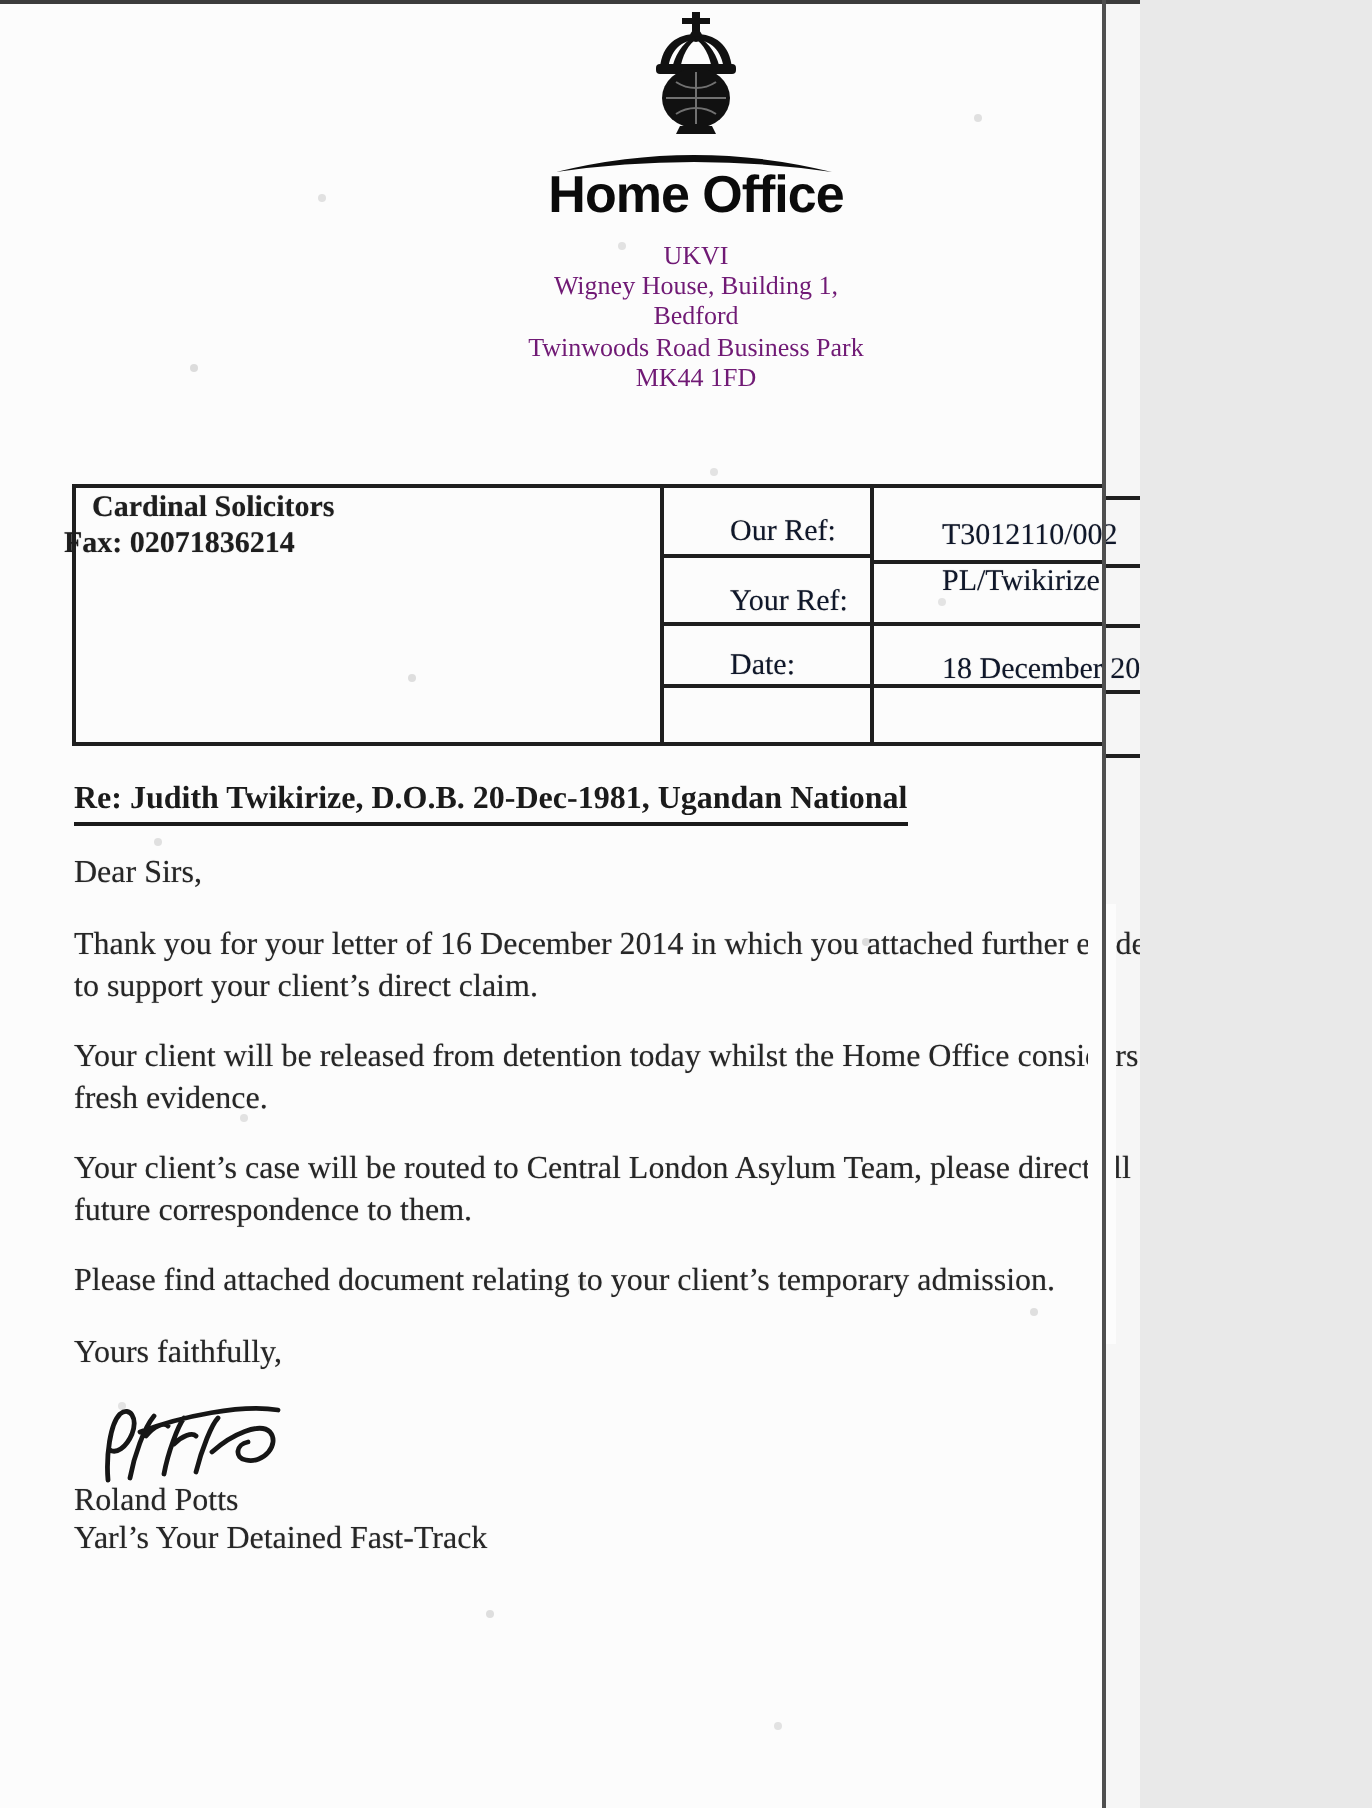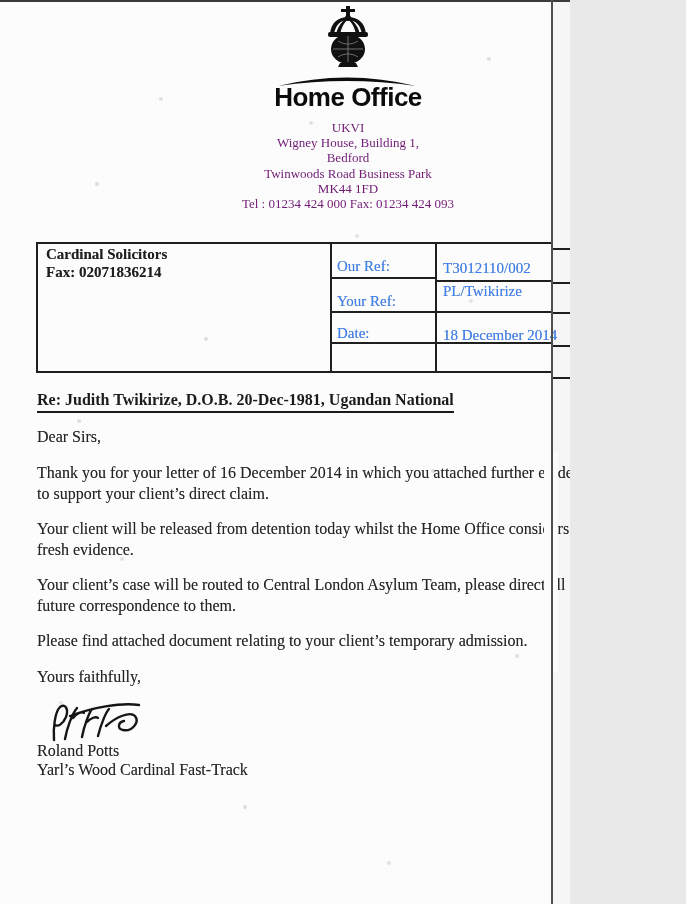--- a/index.html
+++ b/index.html
@@ -22,21 +22,21 @@
   .crest{left:320px;top:6px;}
   .swoosh{left:277px;top:68px;}
   .logo-text{left:130px;top:82px;width:436px;text-align:center;
     font-family:"Liberation Sans","DejaVu Sans",sans-serif;font-weight:bold;
     font-size:26px;letter-spacing:-0.5px;color:#0b0b0b;}
   .address{left:130px;top:120px;width:436px;text-align:center;font-size:13px;line-height:15.2px;color:#701a75;}
   
   .ln{background:#1f1f1f;}
   .txt{white-space:nowrap;}
   .cardinal{font-size:15px;font-weight:bold;color:#1e1e1e;}
-  .ref-label,.ref-value{font-size:15px;color:#3b82f6;}
+  .ref-label,.ref-value{font-size:15px;color:#0f172a;margin-left:28px;}
   
   .subject{left:37px;top:391px;font-size:16px;font-weight:bold;color:#1b1b1b;
     border-bottom:2px solid #1b1b1b;padding-bottom:2px;white-space:nowrap;font-family:Liberation Serif, serif;}
   .salutation{left:37px;top:428px;font-size:16px;text-align:center;}
   .body-text{left:37px;top:462px;font-size:16px;}
   .para{margin-bottom:14px;}
   .line{line-height:21px;white-space:nowrap;}
   .closing{left:37px;top:668px;font-size:16px;}
   .sig{left:46px;top:696px;}
   .signer-name{left:37px;top:742px;font-size:16px;}
@@ -74,21 +74,20 @@
   <svg class="abs swoosh" width="140" height="20" viewBox="0 0 140 20">
     <path d="M1,18 Q70,1 139,18 Q70,8 1,18 Z" fill="#0d0d0d"></path>
   </svg>
   <div class="abs logo-text">Home Office</div>
   <div class="abs address" id="address-lines">
       <div>UKVI</div>
       <div>Wigney House, Building 1,</div>
       <div>Bedford</div>
       <div>Twinwoods Road Business Park</div>
       <div>MK44 1FD</div>
-      <div>Tel : 01234 424 000 Fax: 01234 424 093</div>
     </div>
 
   <div class="abs ln" style="left:36px;top:242px;width:516px;height:2px;"></div>
   <div class="abs ln" style="left:36px;top:371px;width:516px;height:2px;"></div>
   <div class="abs ln" style="left:36px;top:242px;width:2px;height:131px;"></div>
   <div class="abs ln" style="left:330px;top:242px;width:2px;height:131px;"></div>
   <div class="abs ln" style="left:435px;top:242px;width:2px;height:131px;"></div>
   <div class="abs ln" style="left:330px;top:277px;width:105px;height:2px;"></div>
   <div class="abs ln" style="left:330px;top:311px;width:105px;height:2px;"></div>
   <div class="abs ln" style="left:330px;top:342px;width:105px;height:2px;"></div>
@@ -97,21 +96,21 @@
   <div class="abs ln" style="left:437px;top:342px;width:115px;height:2px;"></div>
 
   <div class="abs ln" style="left:552px;top:248px;width:61px;height:2px;"></div>
   <div class="abs ln" style="left:552px;top:282px;width:61px;height:2px;"></div>
   <div class="abs ln" style="left:552px;top:312px;width:61px;height:2px;"></div>
   <div class="abs ln" style="left:552px;top:345px;width:61px;height:2px;"></div>
   <div class="abs ln" style="left:552px;top:377px;width:61px;height:2px;"></div>
   <div class="abs ln" style="left:611px;top:248px;width:2px;height:131px;"></div>
 
   <div class="abs txt cardinal" style="left:46px;top:246px;">Cardinal Solicitors</div>
-  <div class="abs txt cardinal" style="left:46px;top:264px;">Fax: 02071836214</div>
+  <div class="abs txt cardinal" style="left:32px;top:264px;">Fax: 02071836214</div>
   <div class="abs txt ref-label" style="left:337px;top:258px;">Our Ref:</div>
   <div class="abs txt ref-value" style="left:443px;top:260px;">T3012110/002</div>
   <div class="abs txt ref-value" style="left:443px;top:283px;">PL/Twikirize</div>
   <div class="abs txt ref-label" style="left:337px;top:293px;">Your Ref:</div>
   <div class="abs txt ref-value" style="left:443px;top:293px;"></div>
   <div class="abs txt ref-label" style="left:337px;top:325px;">Date:</div>
   <div class="abs txt ref-value" style="left:443px;top:327px;">18 December 2014</div>
 
   <div class="abs subject">Re: Judith Twikirize, D.O.B. 20-Dec-1981, Ugandan National</div>
   <div class="abs txt salutation">Dear Sirs,</div>
@@ -138,17 +137,17 @@
     <path fill="none" stroke="#161616" stroke-width="2.4" stroke-linecap="round" d="M8,44 C7,32 9,16 14,11 C19,7 23,13 20,21 C17,28 12,31 9,29
          M19,43 C21,32 26,18 31,12
          M27,22 C31,17 36,15 38,17
          M36,41 C38,30 43,17 46,13
          M41,26 C45,22 50,20 52,22
          M52,40 C55,28 60,16 63,13
          M60,30 C70,21 84,15 89,20 C94,26 86,36 77,34 C71,33 72,26 78,25
          M24,20 C45,12 75,6 93,9"></path>
   </svg>
   <div class="abs txt signer-name">Roland Potts</div>
-  <div class="abs txt signer-title">Yarl’s Wood Cardinal Fast-Track</div>
+  <div class="abs txt signer-title">Yarl’s Your Detained Fast-Track</div>
 
   <div class="abs fold-gap"></div>
   <div class="abs fold-line"></div>
 </div>
 
 </body></html>

